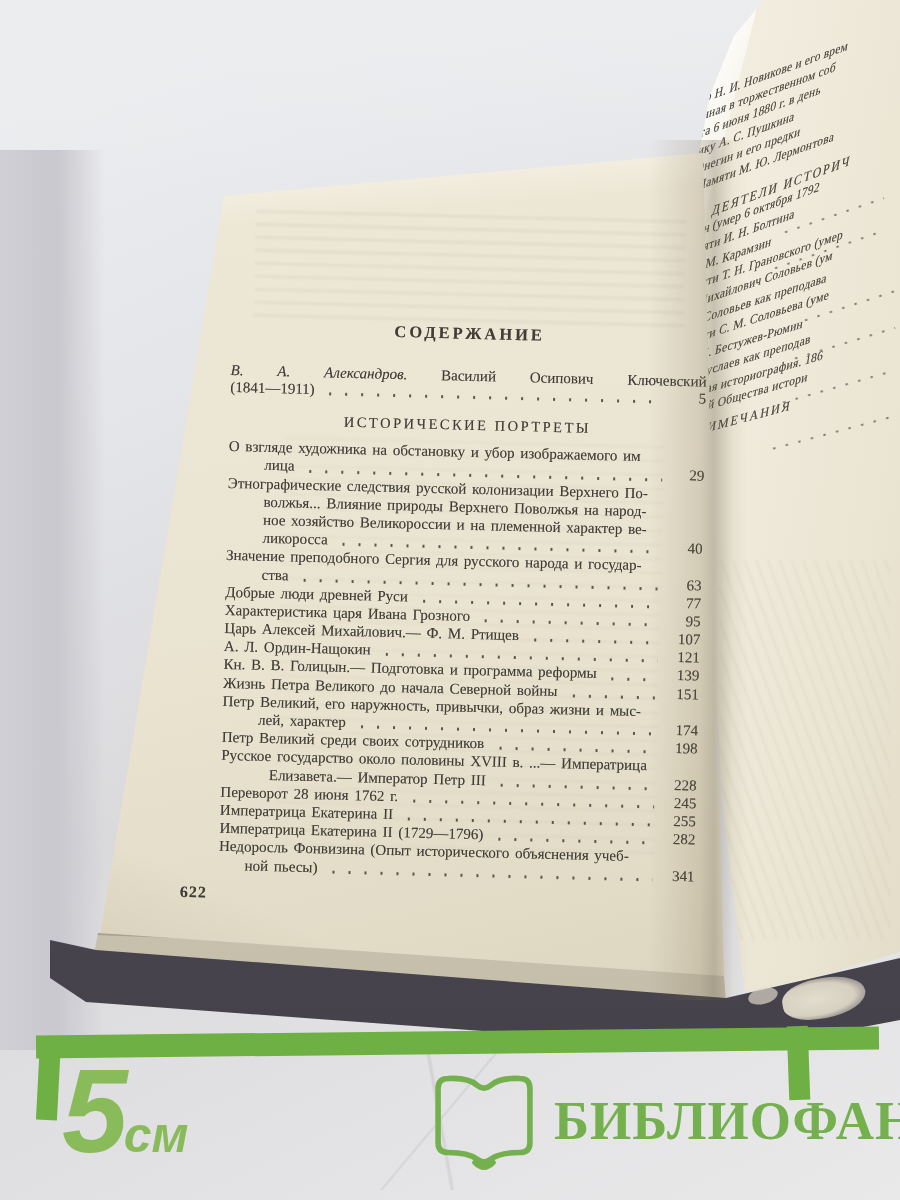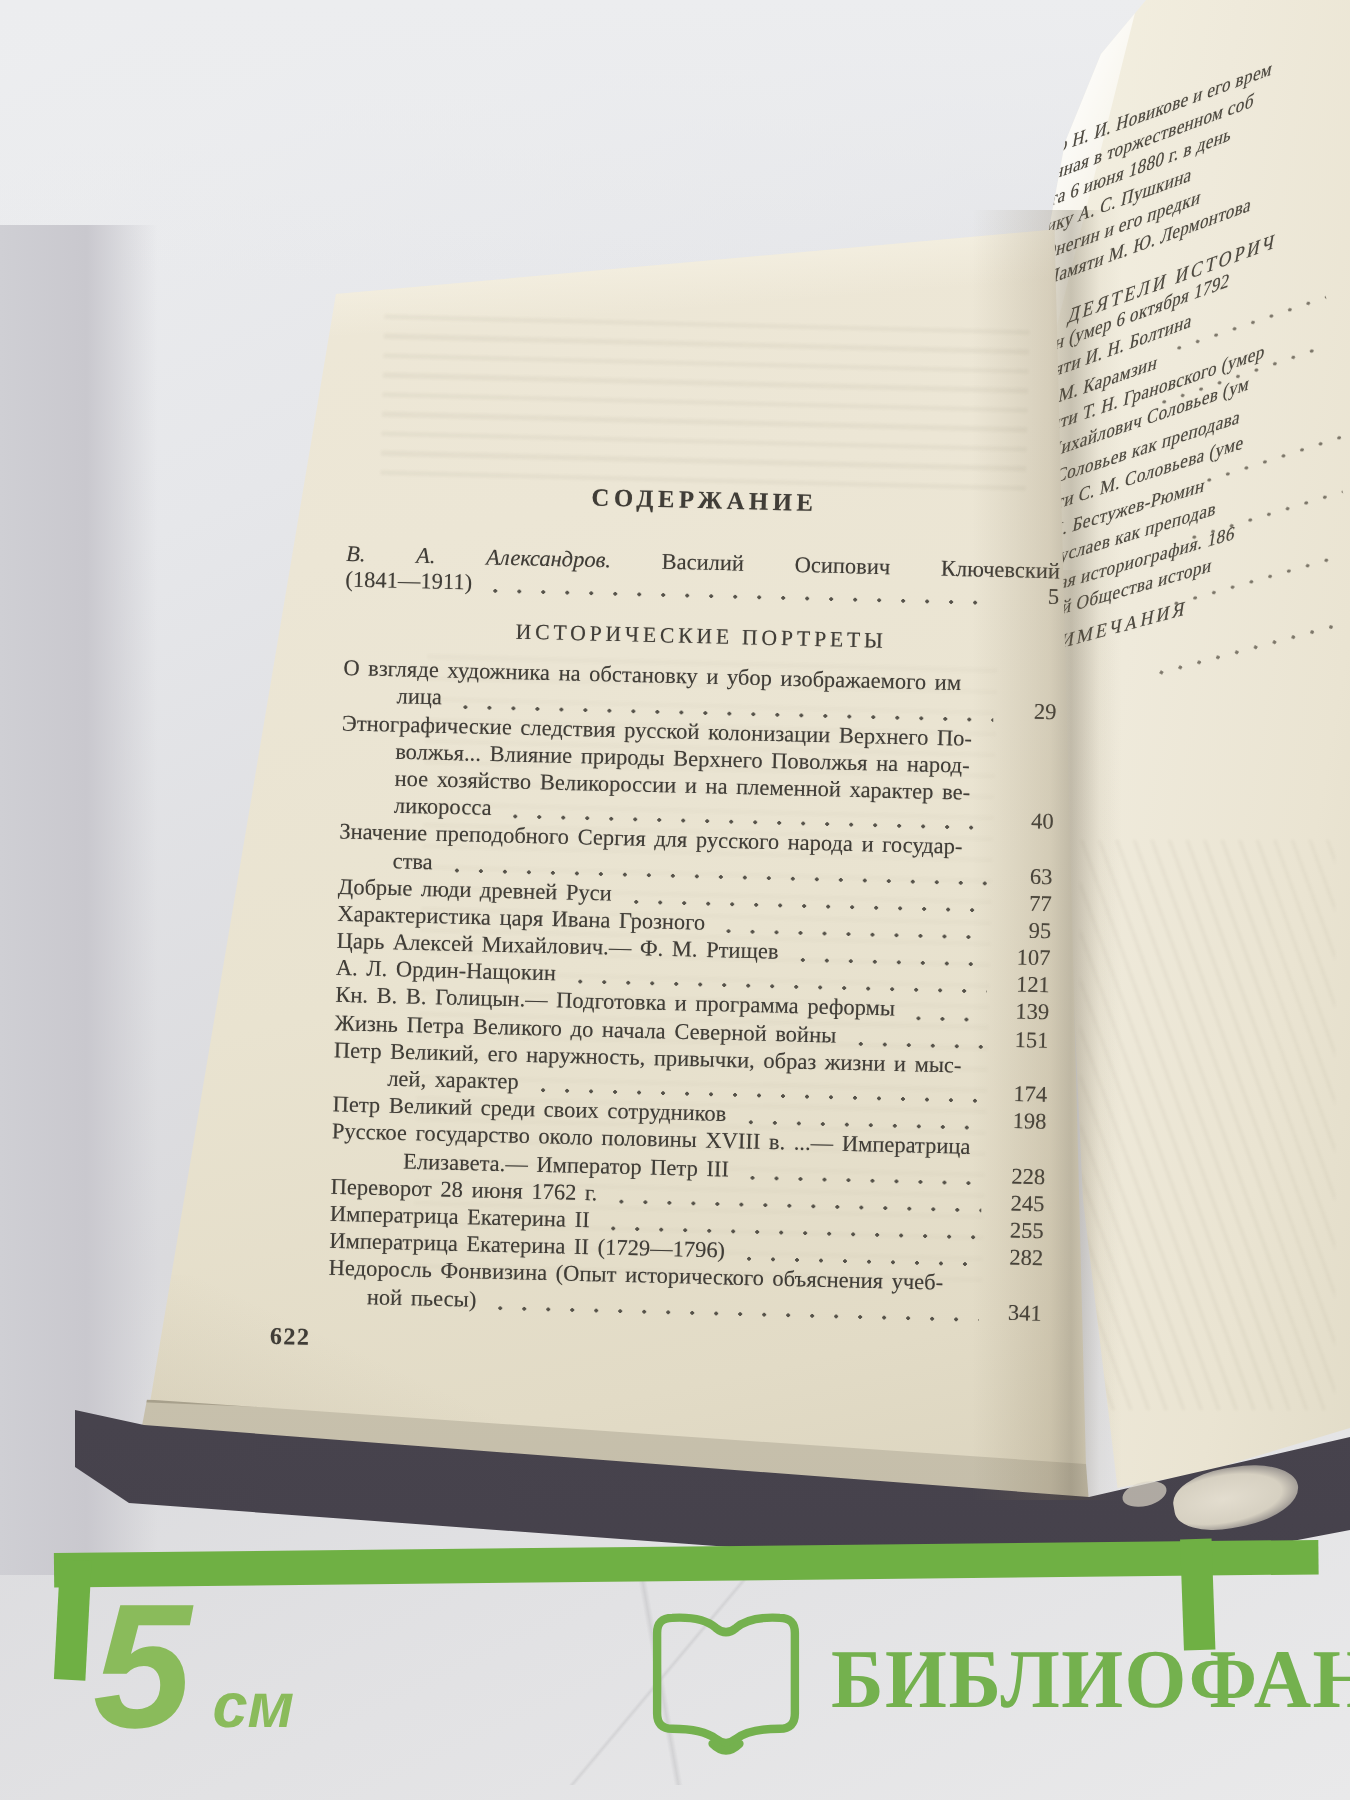--- a/index.html
+++ b/index.html
@@ -84,21 +84,21 @@
   
   .ruler-bar{position:absolute;left:36px;top:1031px;width:843px;height:23px;
     background:var(--ruler_green,#6fb044);transform:rotate(-0.6deg);}
   .ruler-leg-l{position:absolute;left:38px;top:1040px;width:21px;height:80px;
     background:var(--ruler_green,#6fb044);transform:rotate(3deg);}
   .ruler-leg-r{position:absolute;left:788px;top:1026px;width:21px;height:74px;
     background:var(--ruler_green,#6fb044);transform:rotate(-2deg);}
   .label15{position:absolute;left:62px;top:1052px;color:var(--scale_green,#8abb5b);
     font-family:"Liberation Sans",sans-serif;font-weight:700;font-style:italic;}
   .label15 .n{font-size:118px;line-height:1;letter-spacing:-6px;}
-  .label15 .u{font-size:42px;margin-left:20px;}
+  .label15 .u{font-size:50px;margin-left:2px;}
   .logo{position:absolute;left:428px;top:1064px;display:flex;align-items:center;color:var(--logo_green,#74b14e);}
   .logo svg{width:112px;height:112px;}
   .logo .brand{font-family:"Liberation Serif",serif;font-weight:700;font-size:53px;
     letter-spacing:1px;margin-left:14px;transform:scaleY(1.05);}
   .scuffs{position:absolute;left:90px;top:1050px;width:700px;height:140px;opacity:.25;pointer-events:none;
     background:
       linear-gradient(80deg,rgba(0,0,0,0) 49.6%,rgba(90,90,95,.5) 50%,rgba(0,0,0,0) 50.4%),
       linear-gradient(130deg,rgba(0,0,0,0) 49.7%,rgba(90,90,95,.45) 50%,rgba(0,0,0,0) 50.3%);}
 </style>
 </head>

